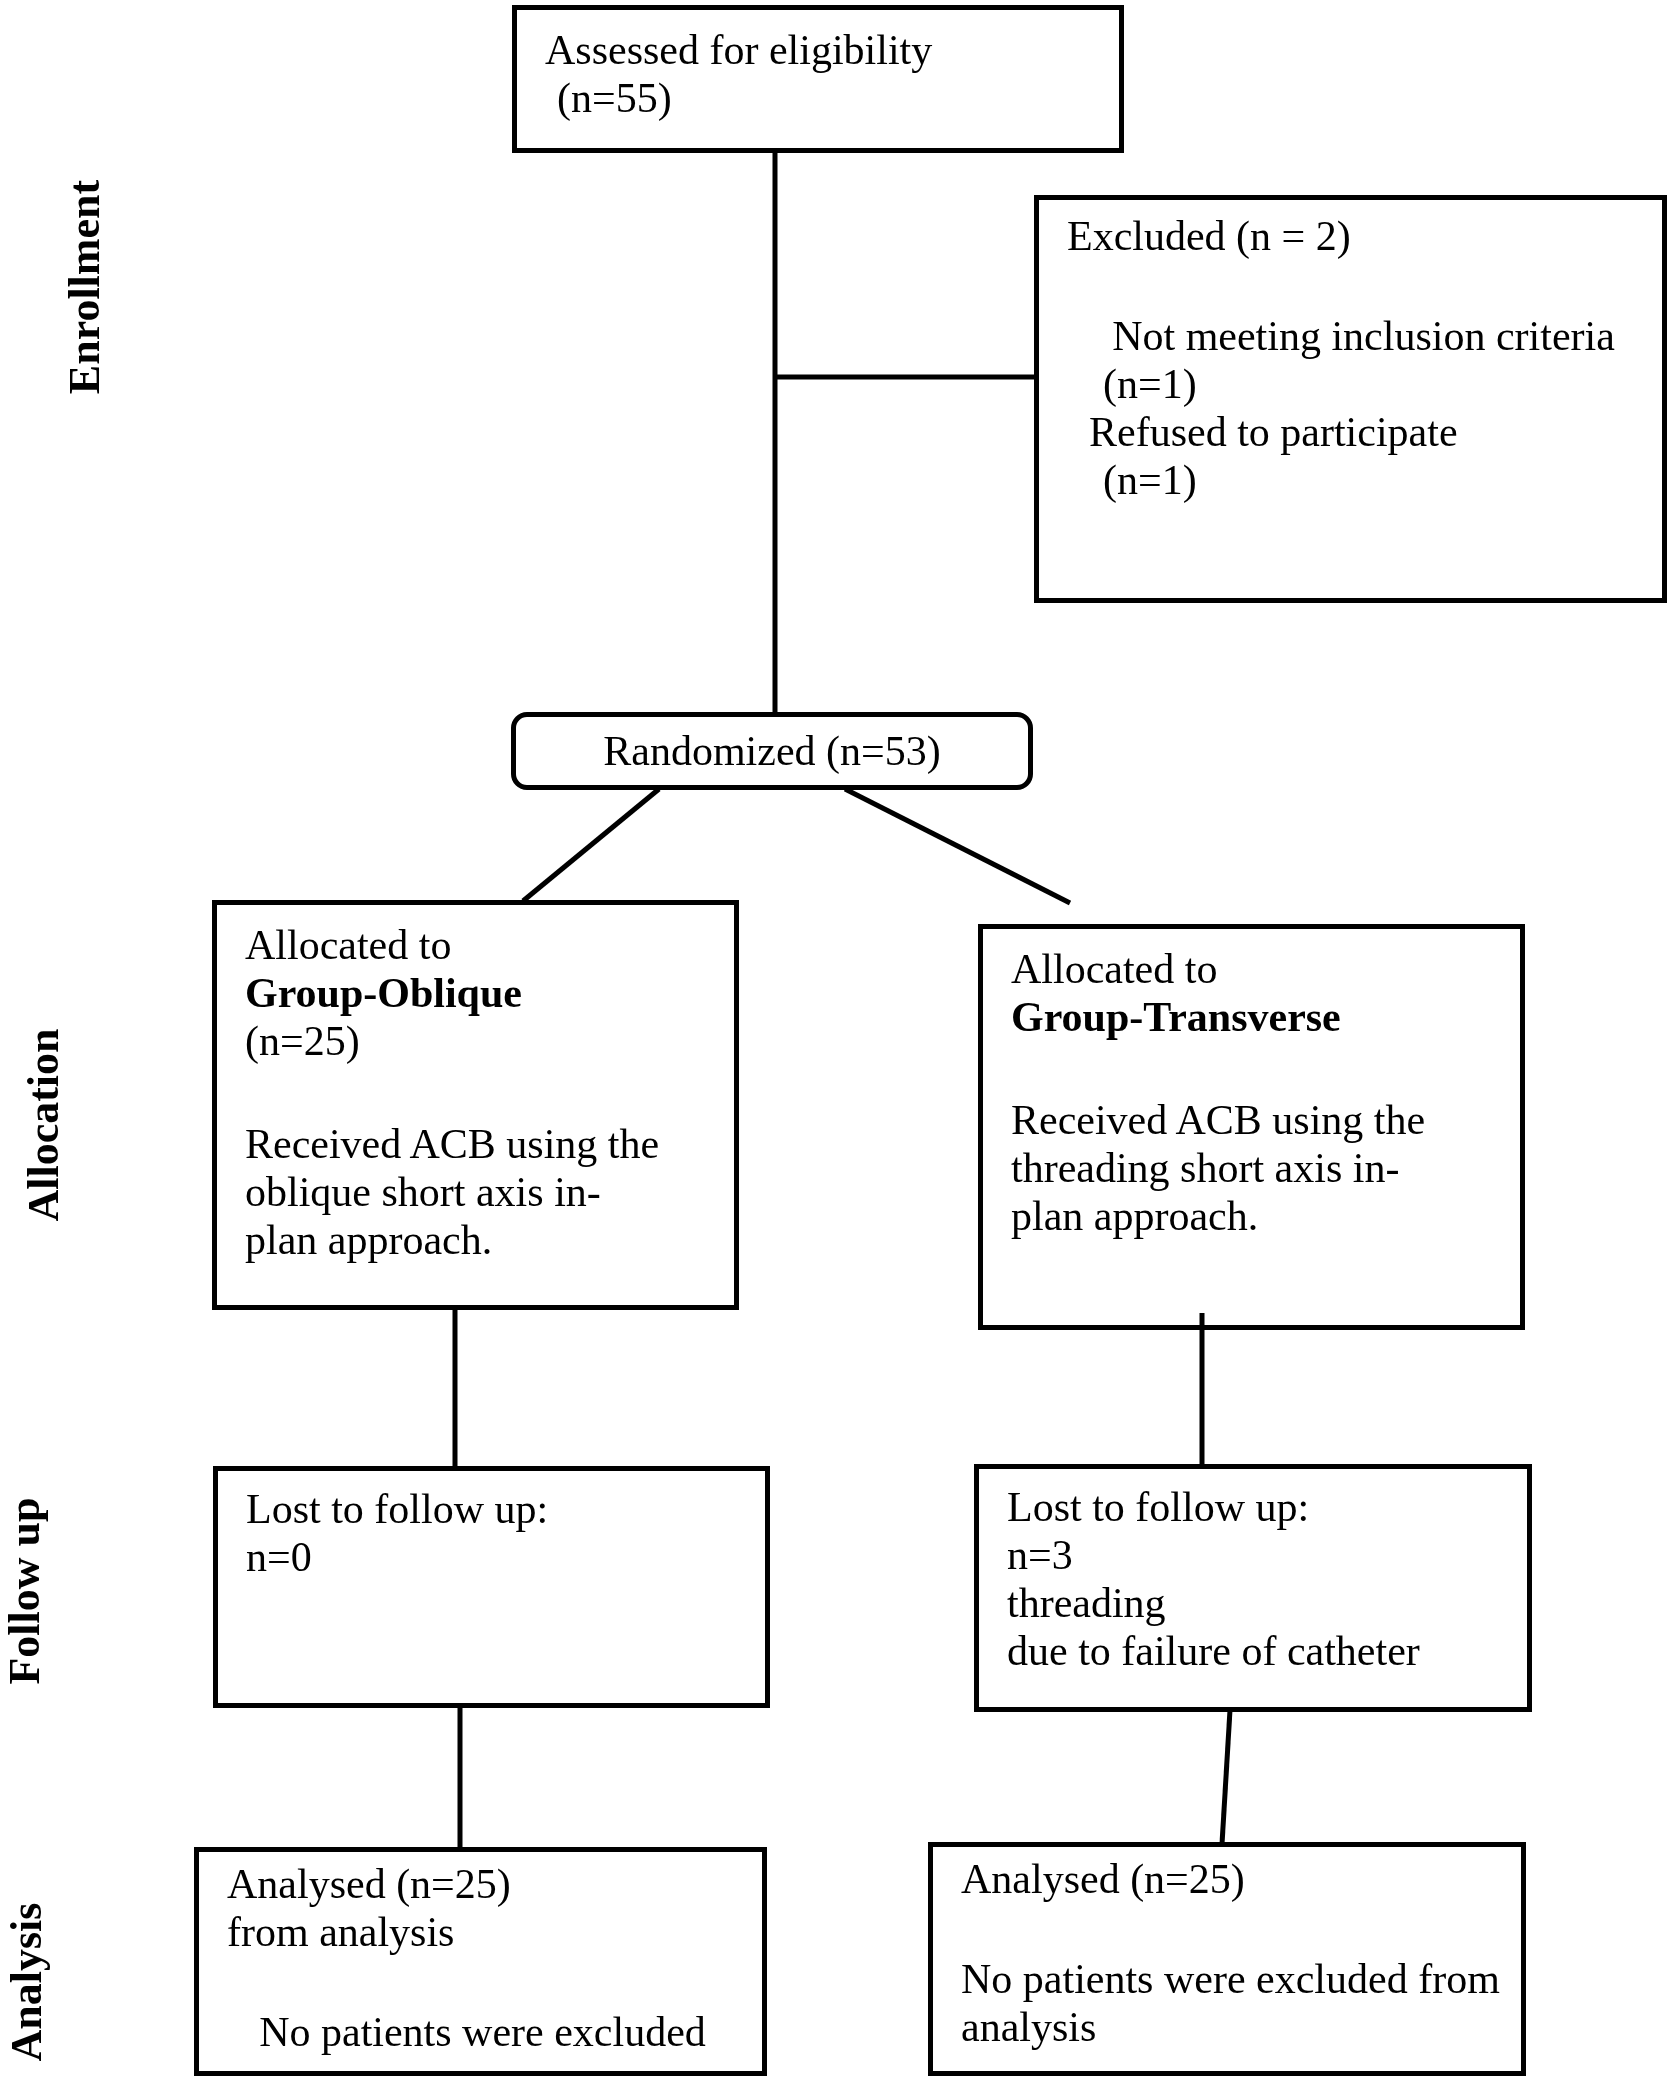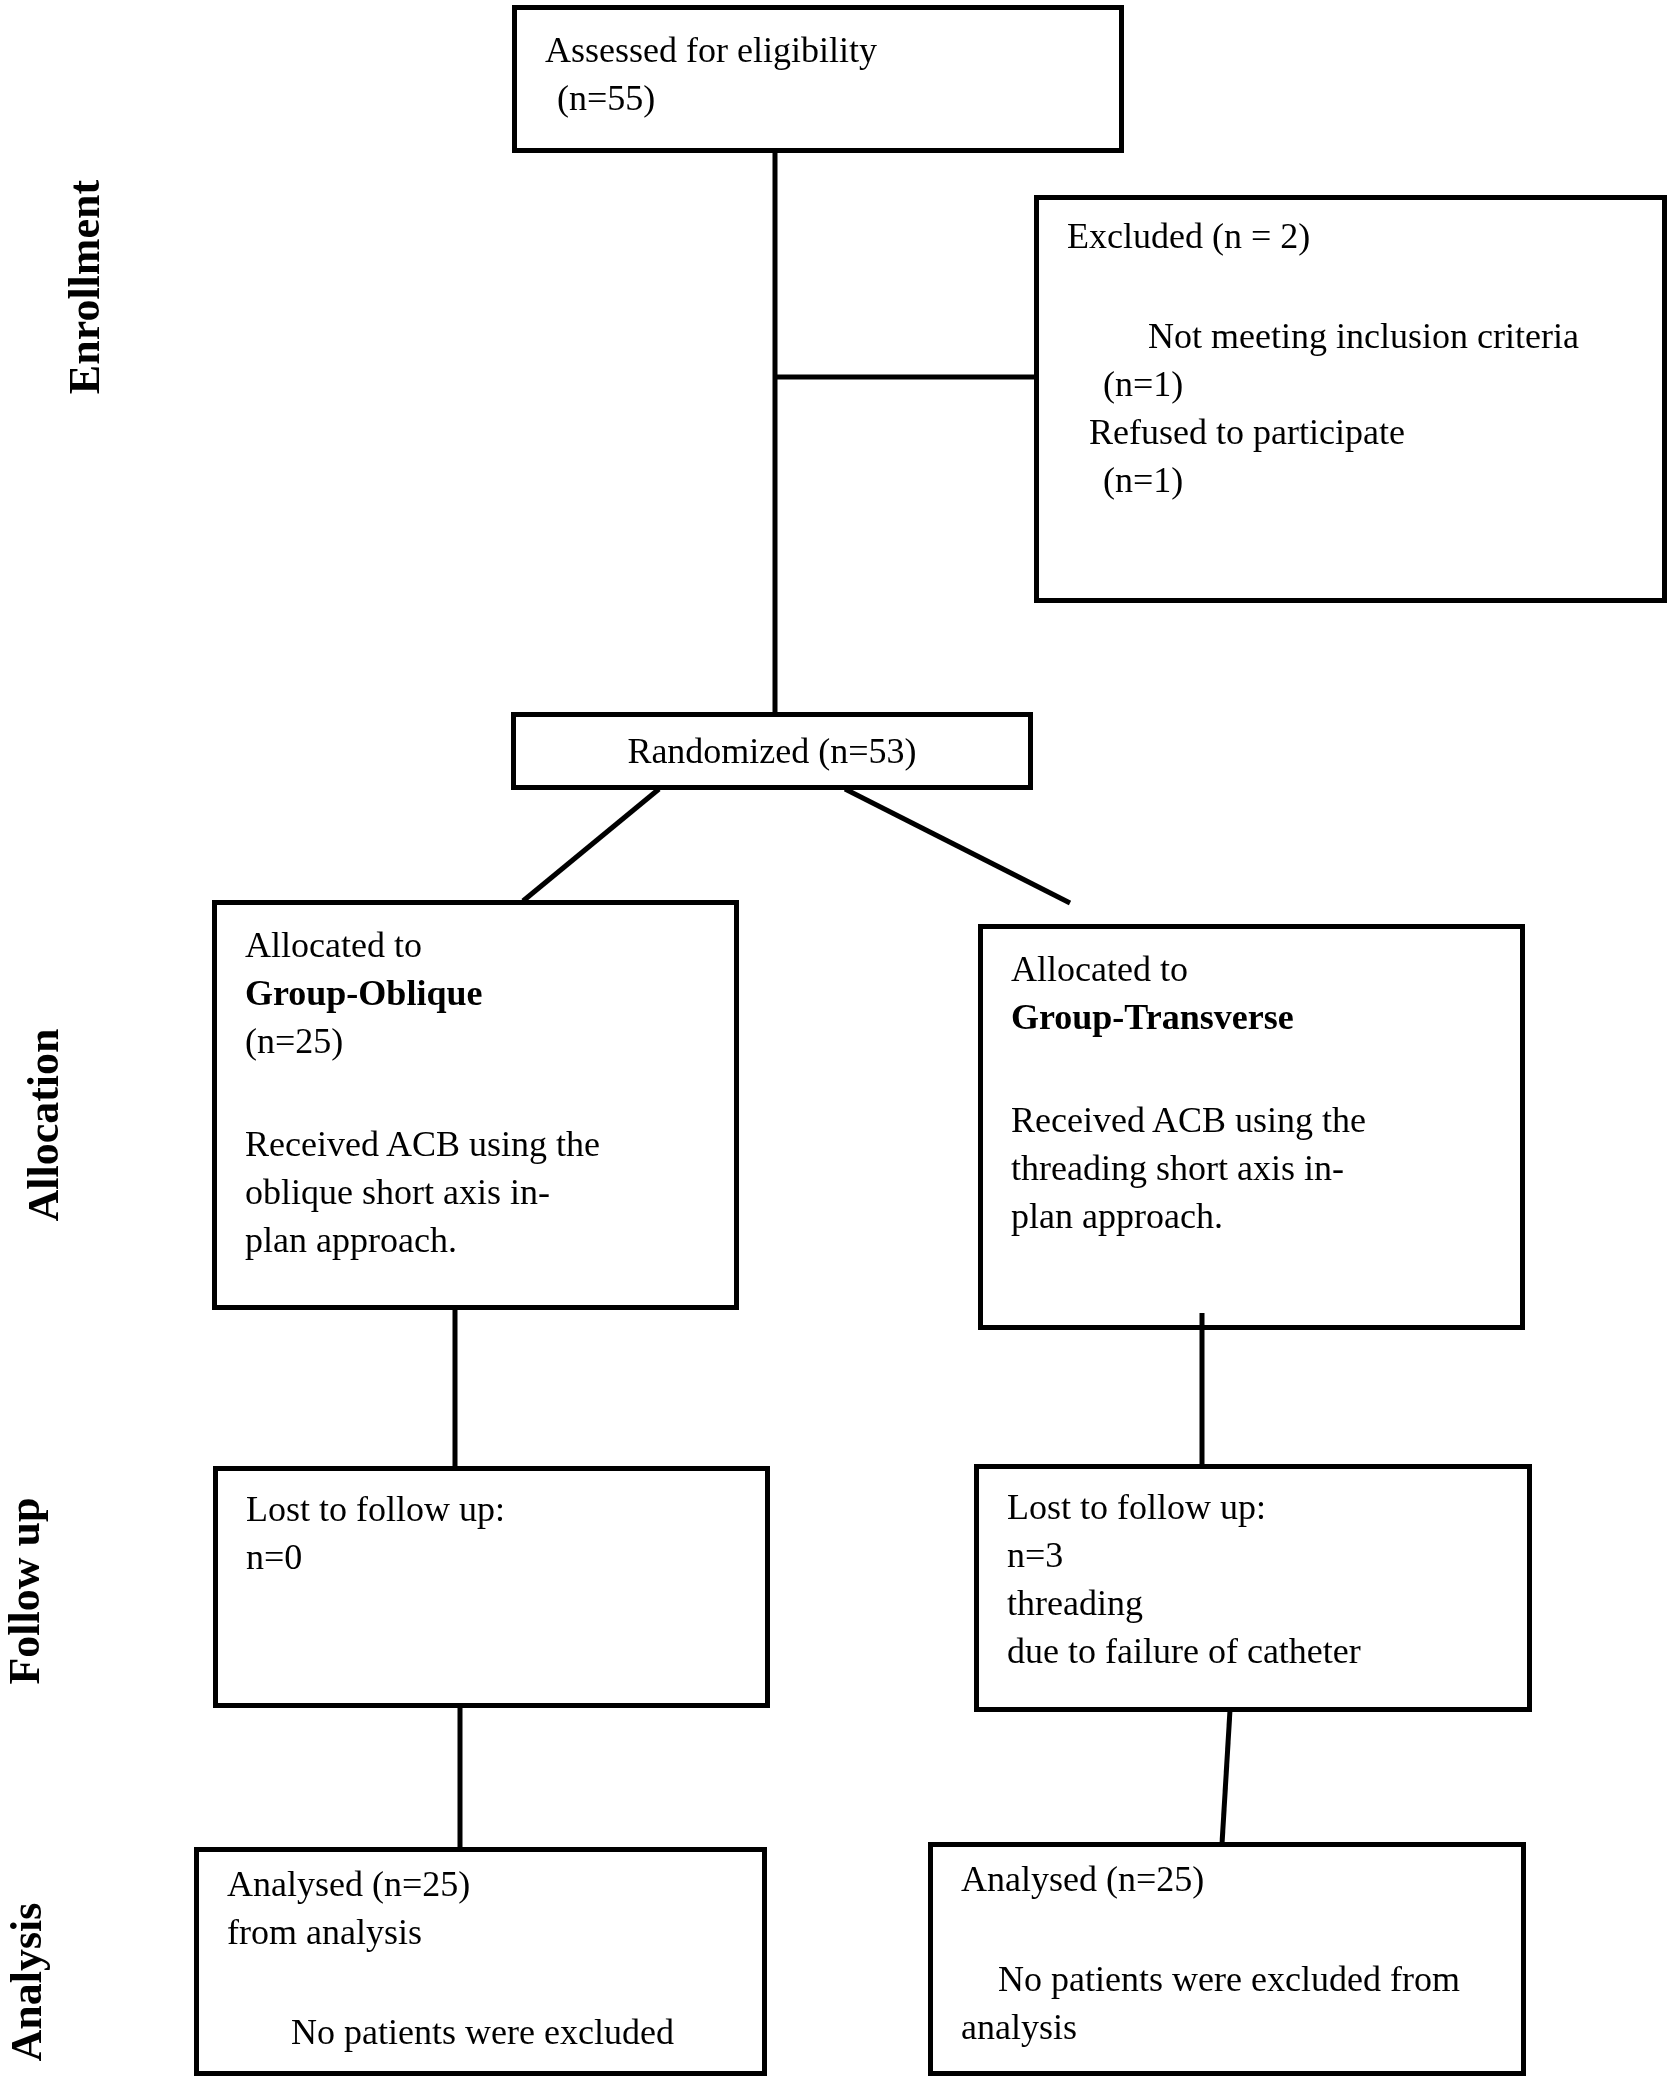--- a/index.html
+++ b/index.html
@@ -11,31 +11,31 @@
     background: #ffffff;
     font-family: "Liberation Serif", "DejaVu Serif", serif;
     color: #000000;
     overflow: hidden;
   }
   .box {
     position: absolute;
     box-sizing: border-box;
     border: 5px solid #000000;
     background: #ffffff;
-    font-size: 36px;
+    font-size: 42px;
     line-height: 48px;
   }
   .ln { white-space: nowrap; }
   .b  { font-weight: bold; }
   .gap52 { margin-top: 52px; text-align: center; }
   .gap55 { margin-top: 55px; }
   .ind12 { padding-left: 12px; }
   .ind22 { padding-left: 22px; }
   .ind36 { padding-left: 36px; }
-  .center-txt { text-align: center; line-height: 68px; }
+  .center-txt { text-align: center; line-height: 68px; border-radius: 16px; }
   .vlabel {
     position: absolute;
     transform: translate(-50%, -50%) rotate(-90deg);
     white-space: nowrap;
     font-weight: bold;
     font-size: 44px;
     line-height: 44px;
   }
   .wires {
     position: absolute;

